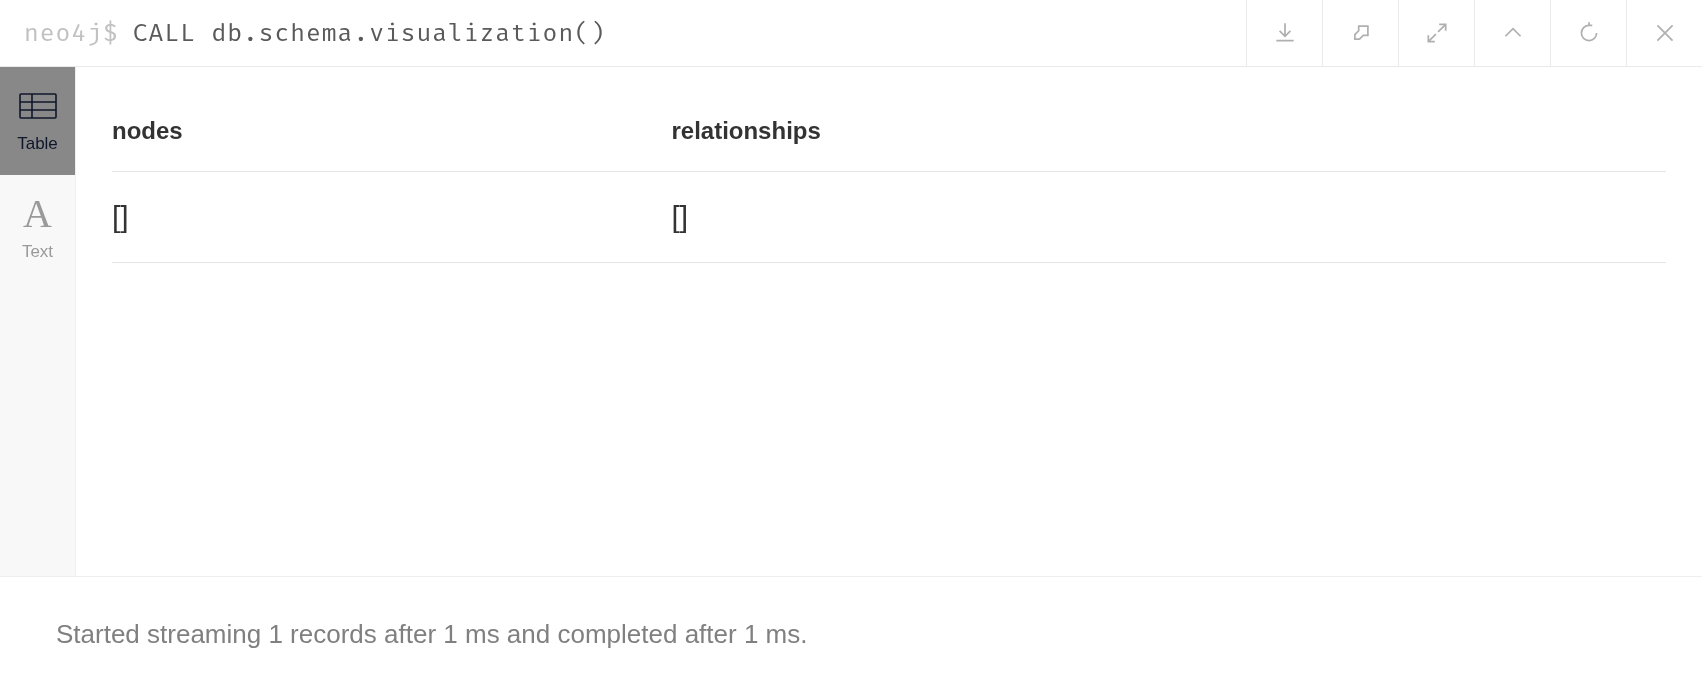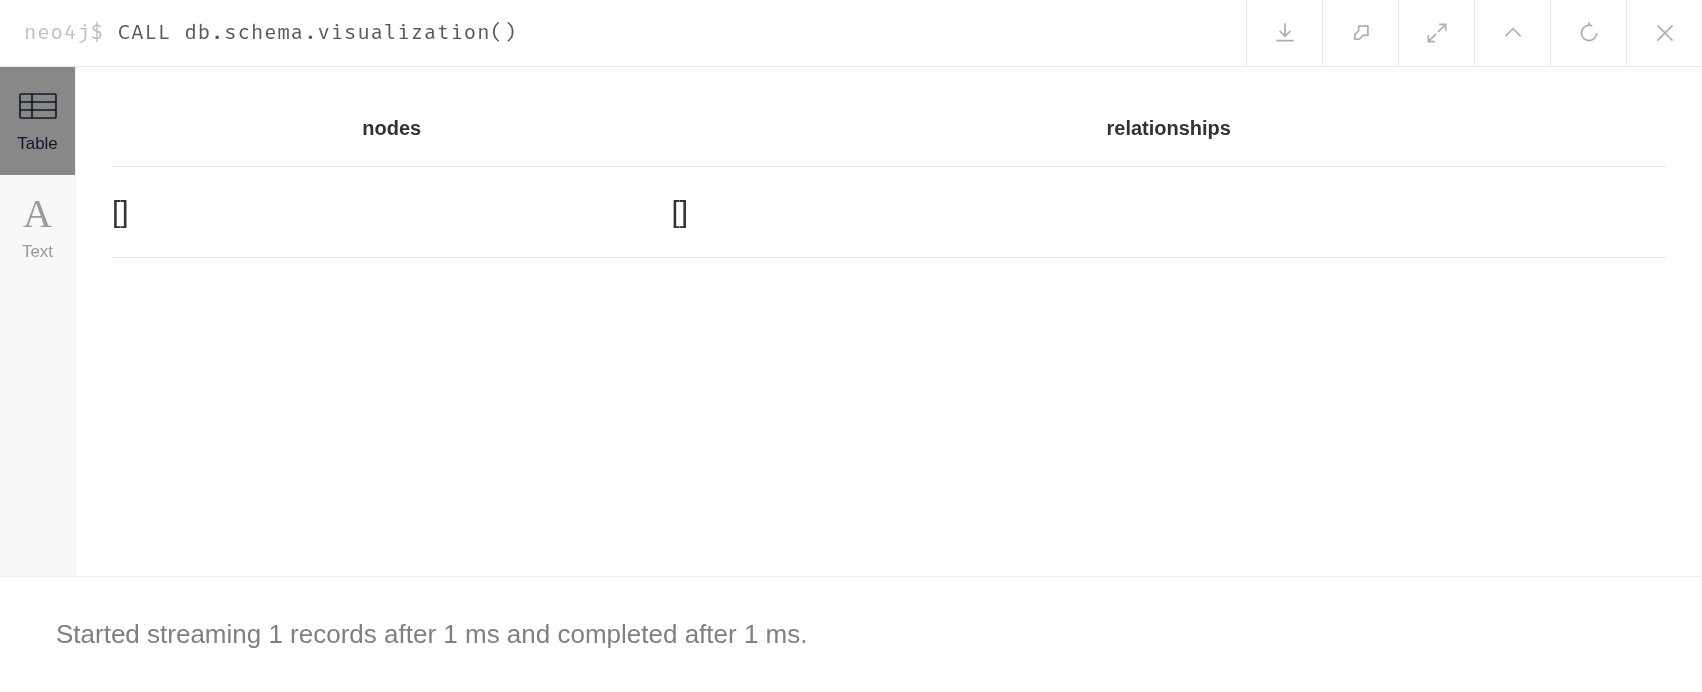--- a/index.html
+++ b/index.html
@@ -20,21 +20,21 @@
       height: 67px;
       border-bottom: 1px solid #eaeaea;
       background: #ffffff;
     }
     .prompt-area {
       flex: 1;
       display: flex;
       align-items: center;
       padding-left: 24px;
       font-family: "Fira Code", "Consolas", "Monaco", monospace;
-      font-size: 20px;
+      font-size: 24px;
       letter-spacing: 1px;
     }
     .prompt-label {
       color: #c1c1c1;
       margin-right: 14px;
     }
     .prompt-query {
       color: #5a5a5a;
       text-align: right;
     }
@@ -101,22 +101,22 @@
     .main-panel {
       flex: 1;
       padding: 36px 36px 0 36px;
       background: #ffffff;
     }
     .result-table {
       width: 100%;
       border-collapse: collapse;
     }
     .result-table th {
-      text-align: center;
-      font-size: 20px;
+      text-align: left;
+      font-size: 24px;
       font-weight: 700;
       color: #333333;
       padding: 14px 0 26px 0;
       border-bottom: 1px solid #e5e5e5;
     }
     .result-table td {
       text-align: left;
       font-size: 30px;
       font-weight: 300;
       color: #333333;

